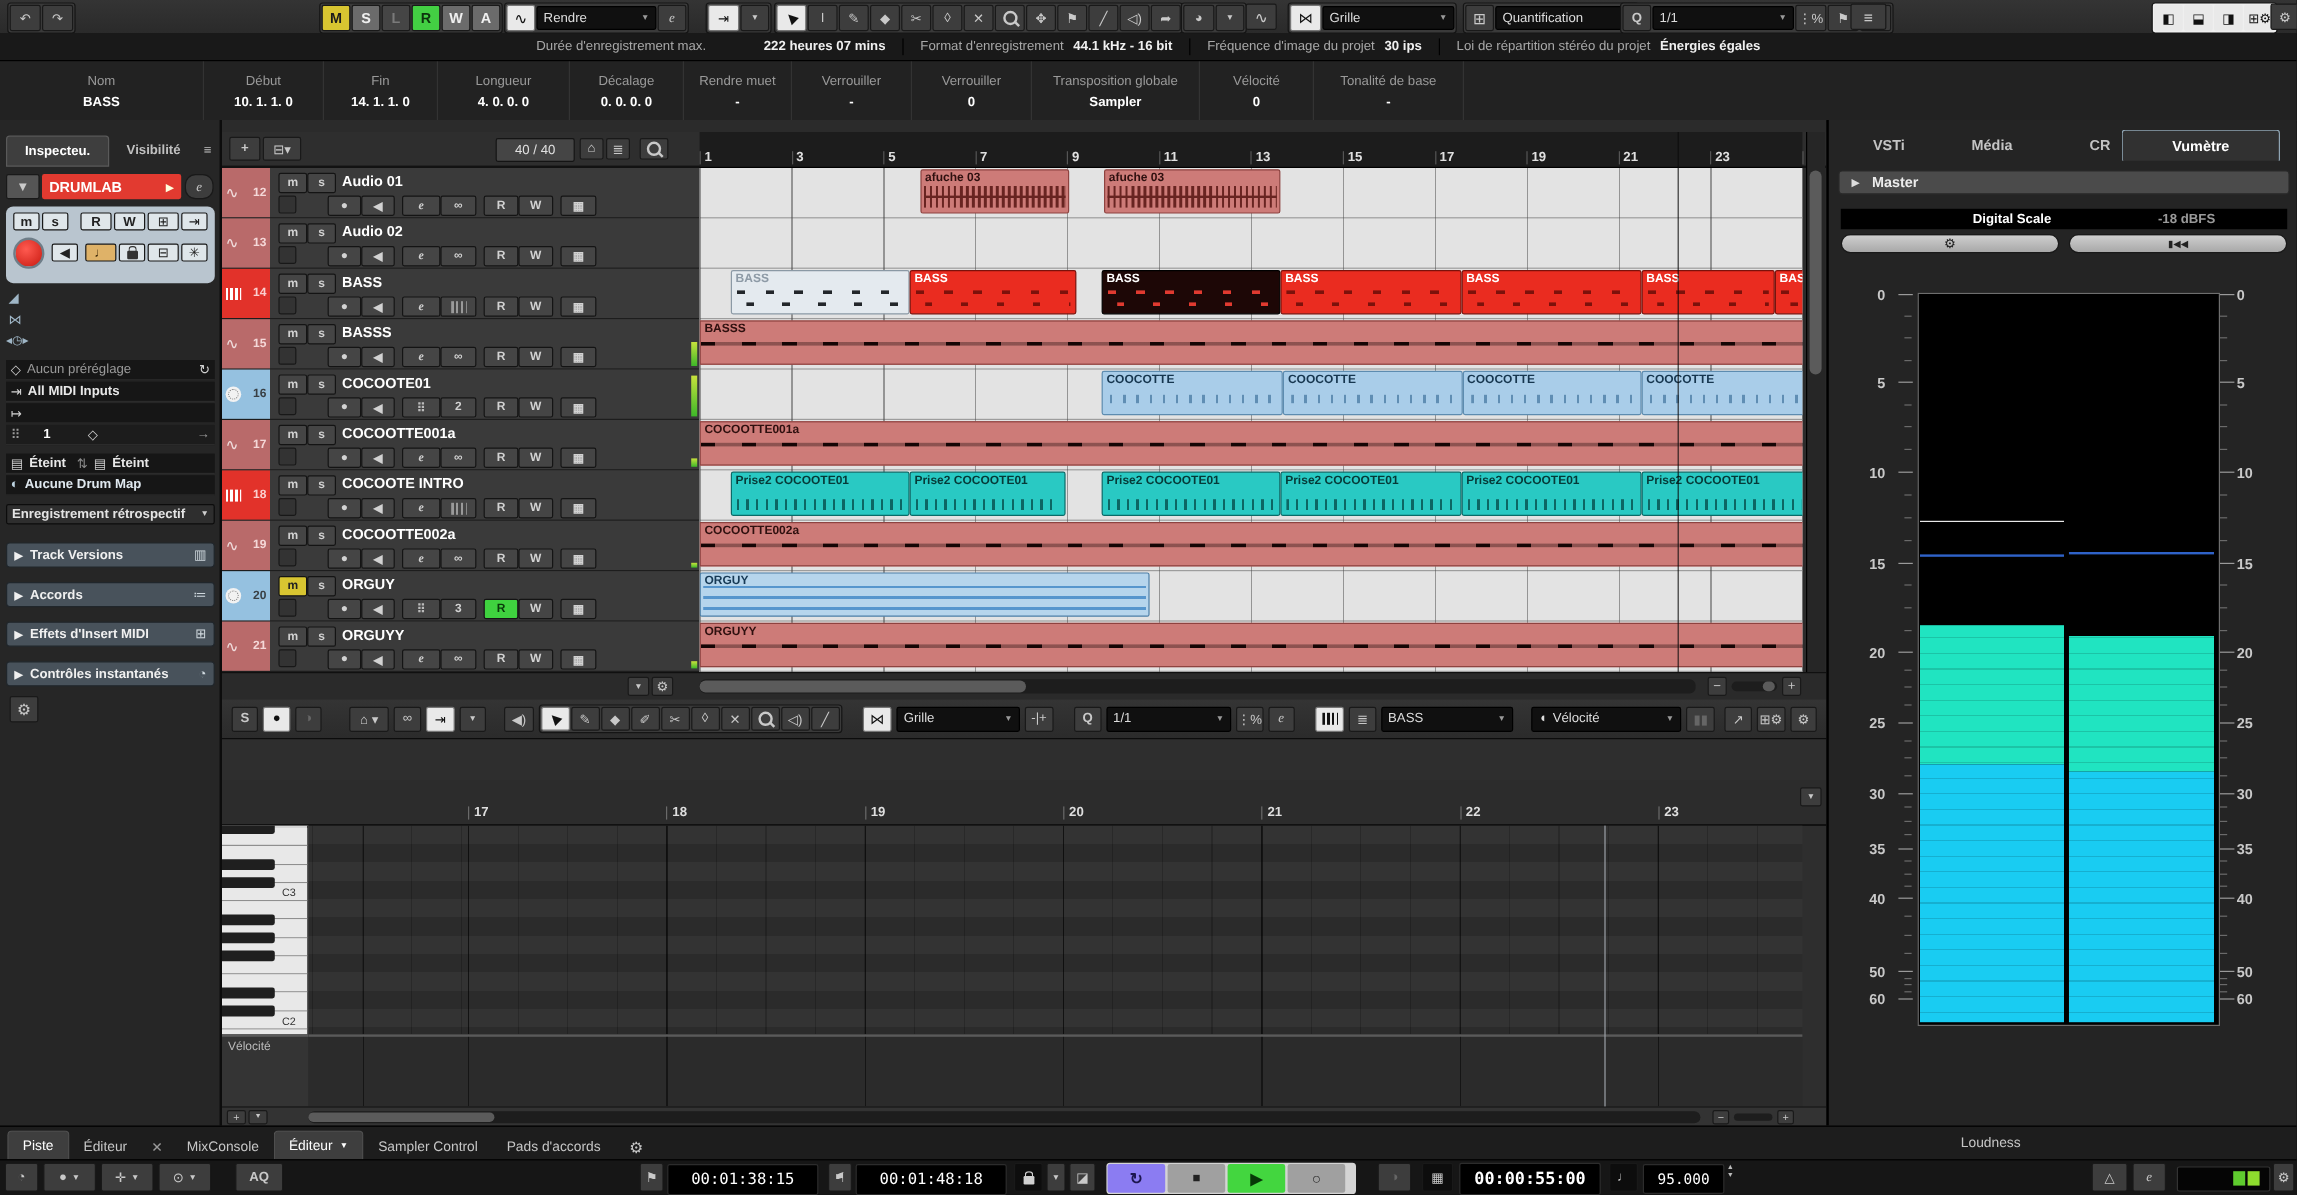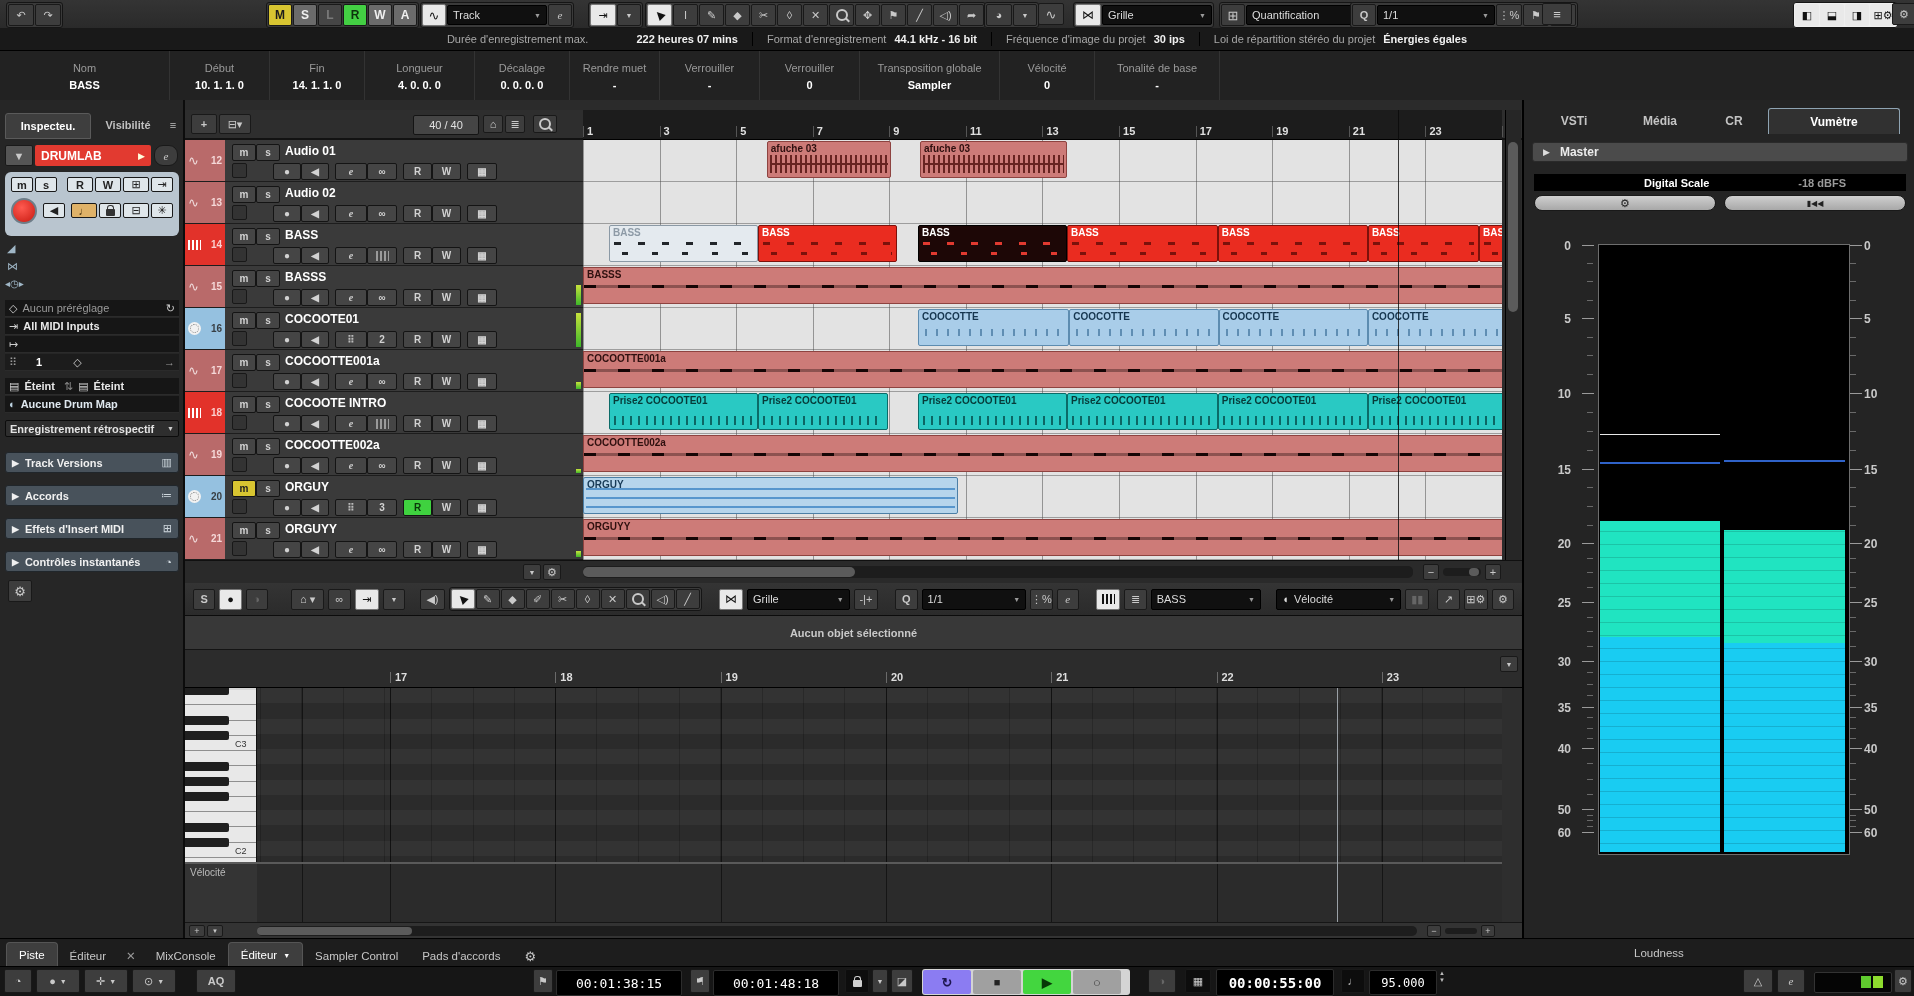--- a/index.html
+++ b/index.html
@@ -154,21 +154,21 @@
         <span class="btn state-b mute">M</span>
         <span class="btn state-b plain">S</span>
         <span class="btn state-b dimmed">L</span>
         <span class="btn state-b read">R</span>
         <span class="btn state-b plain">W</span>
         <span class="btn state-b plain">A</span>
       </div>
     <div class="grp abs" style="left:420px;top:2px;">
       <span class="btn lt" style="width:24px;font-size:13px;">∿</span>
       <span class="dd" style="width:100px;height:20px;">
-        <span>Track</span>
+        <span>Rendre</span>
           <span class="arr">▼</span>
       </span>
       <span class="btn" style="width:24px;font-style:italic;font-family:'Liberation Serif',serif;">e</span>
     </div>
     <div class="grp abs" style="left:588px;top:2px;">
       <span class="btn lt" style="width:26px;">⇥</span>
       <span class="btn" style="width:16px;font-size:7px;">▼</span>
     </div>
     <div class="grp abs" style="left:645px;top:2px;" id="top-tools">
         <span class="btn lt" style="width: 25px; height: 22px;">
@@ -800,23 +800,20 @@
       <span class="dd" style="width:134px;height:21px;">
         <span style="margin-right:5px;">◖</span>
         <span>Vélocité</span>
           <span class="arr">▼</span>
       </span>
       <span class="btn dim" style="width:26px;">▮▮</span>
       <span style="flex:1;"></span>
       <span class="btn" style="width:24px;">↗</span>
       <span class="btn" style="width:26px;">⊞⚙</span>
       <span class="btn" style="width:22px;">⚙</span>
-    </div>
-    <div id="ed-msg" class="abs">
-      <span>Aucun objet sélectionné</span>
     </div>
     <div id="eruler" class="abs">
       <span class="btn abs" style="right:4px;top:6px;width:18px;height:16px;font-size:7px;">▼</span>
     <span class="ernum" style="left: 205px;">17</span>
         <span class="ernum" style="left: 370.3px;">18</span>
         <span class="ernum" style="left: 535.6px;">19</span>
         <span class="ernum" style="left: 700.9px;">20</span>
         <span class="ernum" style="left: 866.2px;">21</span>
         <span class="ernum" style="left: 1031.5px;">22</span>
         <span class="ernum" style="left: 1196.8px;">23</span>
@@ -860,21 +857,21 @@
       <span class="btn abs" style="left:1242px;top:2px;width:14px;height:12px;font-size:9px;">−</span>
       <div class="sbtrack" style="left:1260px;top:5px;width:32px;height:6px;"></div>
       <span class="btn abs" style="left:1296px;top:2px;width:14px;height:12px;font-size:9px;">+</span>
     </div>
   </div>
 
   <div id="right" class="abs">
     <div id="rz-tabs">
         <span class="rz-tab" style="left: 10px; width: 80px;">VSTi</span>
         <span class="rz-tab" style="left: 96px; width: 80px;">Média</span>
-        <span class="rz-tab" style="left: 182px; width: 56px; text-align: center;">CR</span>
+        <span class="rz-tab" style="left: 198px; width: 56px; text-align: center;">CR</span>
         <span class="rz-tab active" style="left: 244px; width: 130px;">Vumètre</span>
       </div>
     <div class="abs" style="left:8px;top:42px;width:376px;height:20px;background:#4b4b4b;border-radius:3px;display:flex;align-items:center;gap:10px;padding:0 10px;box-sizing:border-box;border:1px solid #2a2a2a;">
       <span style="font-size:9px;color:#ddd;">▶</span>
       <span style="color:#ececec;font-weight:bold;font-size:12px;">Master</span>
     </div>
     <div class="abs" style="left:10px;top:74px;width:372px;height:17px;background:#000;display:flex;align-items:center;">
       <span style="margin-left:110px;color:#fff;font-weight:bold;">Digital Scale</span>
       <span style="margin-left:auto;margin-right:60px;color:#9a9a9a;font-weight:bold;">-18 dBFS</span>
     </div>

